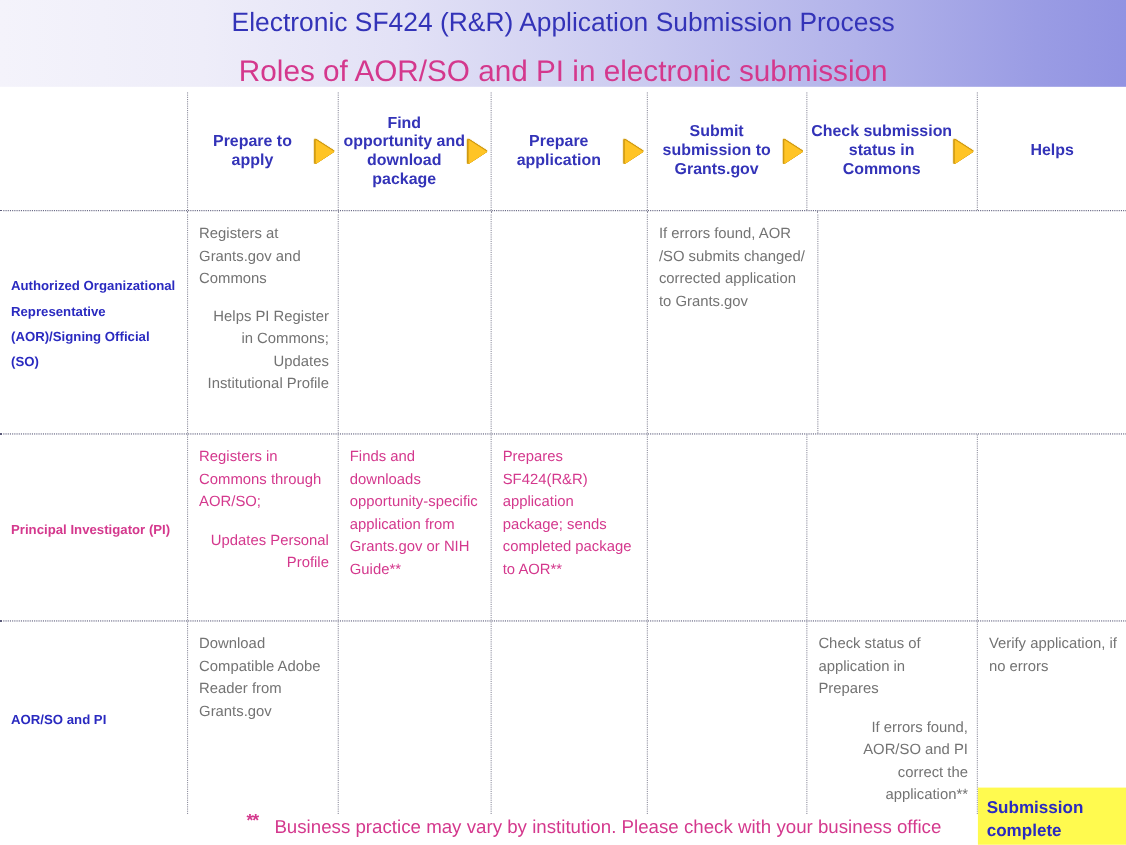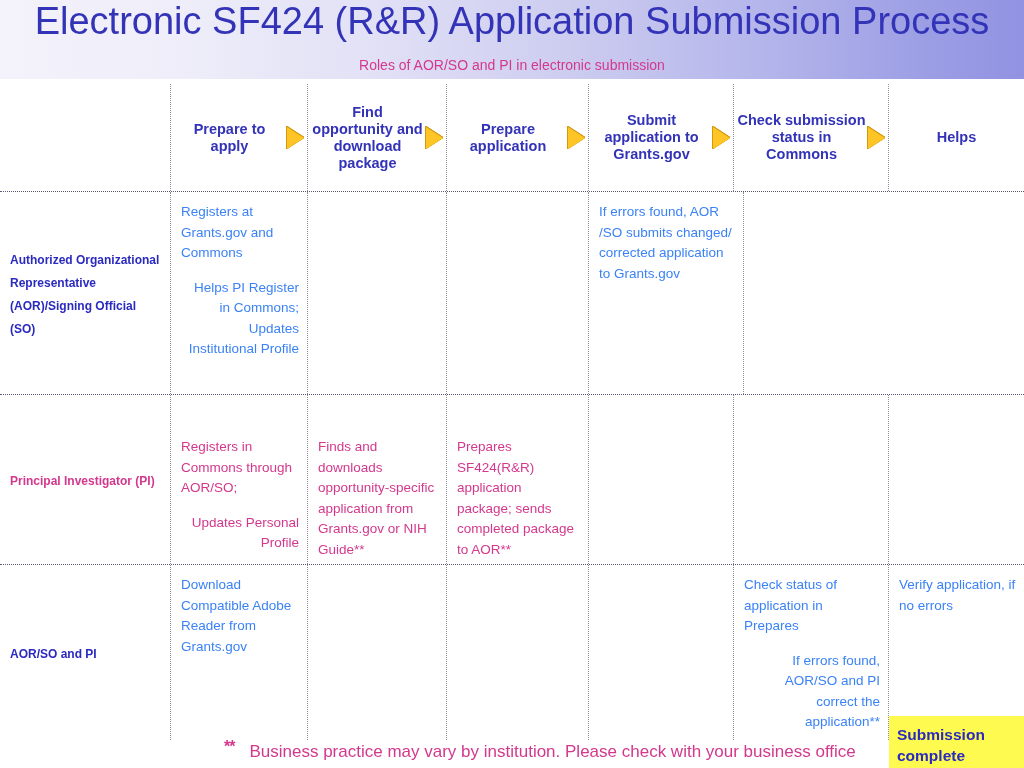--- a/index.html
+++ b/index.html
@@ -29,29 +29,29 @@
                 #9193e2 100%);
     border-bottom: 1px solid #ffffff;
     box-sizing: border-box;
     display: flex;
     flex-direction: column;
     align-items: center;
     justify-content: center;
     padding-top: 2px;
   }
   #banner-title {
-    font-size: 38px;
+    font-size: 24px;
     color: #3333b8;
     letter-spacing: 0px;
     line-height: 34px;
     text-align: center;
     white-space: nowrap;
   }
   #banner-subtitle {
-    font-size: 14px;
+    font-size: 27px;
     color: #d4388d;
     line-height: 26px;
     text-align: center;
     margin-top: 14px;
     white-space: nowrap;
   }
 
   
   #grid {
     position: absolute;
@@ -125,22 +125,22 @@
     padding-left: 10px;
     padding-right: 6px;
   }
   .body-cell { padding-top: 10px; }
   .body-text {
     font-size: 13.5px;
     line-height: 20.5px;
   }
   .body-text + .body-text { margin-top: 14px; text-align: right; }
 
-  .blue { color: #3b82f6; }
-  .pink { color: #d4388d; margin-top: 32px; }
+  .blue { color: #737373; }
+  .pink { color: #d4388d; }
   .label-blue { color: #2a2ac0; }
   .label-pink { color: #d4388d; }
 
   #row-aor  { height: 203px; }
   #row-pi   { height: 170px; }
   #row-both { height: 175px; }
 
   
   #submission-complete {
     position: absolute;
@@ -202,21 +202,21 @@
       <span class="step-head">Find opportunity and download package</span>
       <span class="arrow"></span>
     </div>
 
     <div class="cell c-3 vsep">
       <span class="step-head">Prepare application</span>
       <span class="arrow"></span>
     </div>
 
     <div class="cell c-4 vsep">
-      <span class="step-head">Submit application to Grants.gov</span>
+      <span class="step-head">Submit submission to Grants.gov</span>
       <span class="arrow"></span>
     </div>
 
     <div class="cell c-5 vsep">
       <span class="step-head">Check submission status in Commons</span>
       <span class="arrow"></span>
     </div>
 
     <div class="cell c-6 vsep">
       <span class="step-head">Helps</span>

